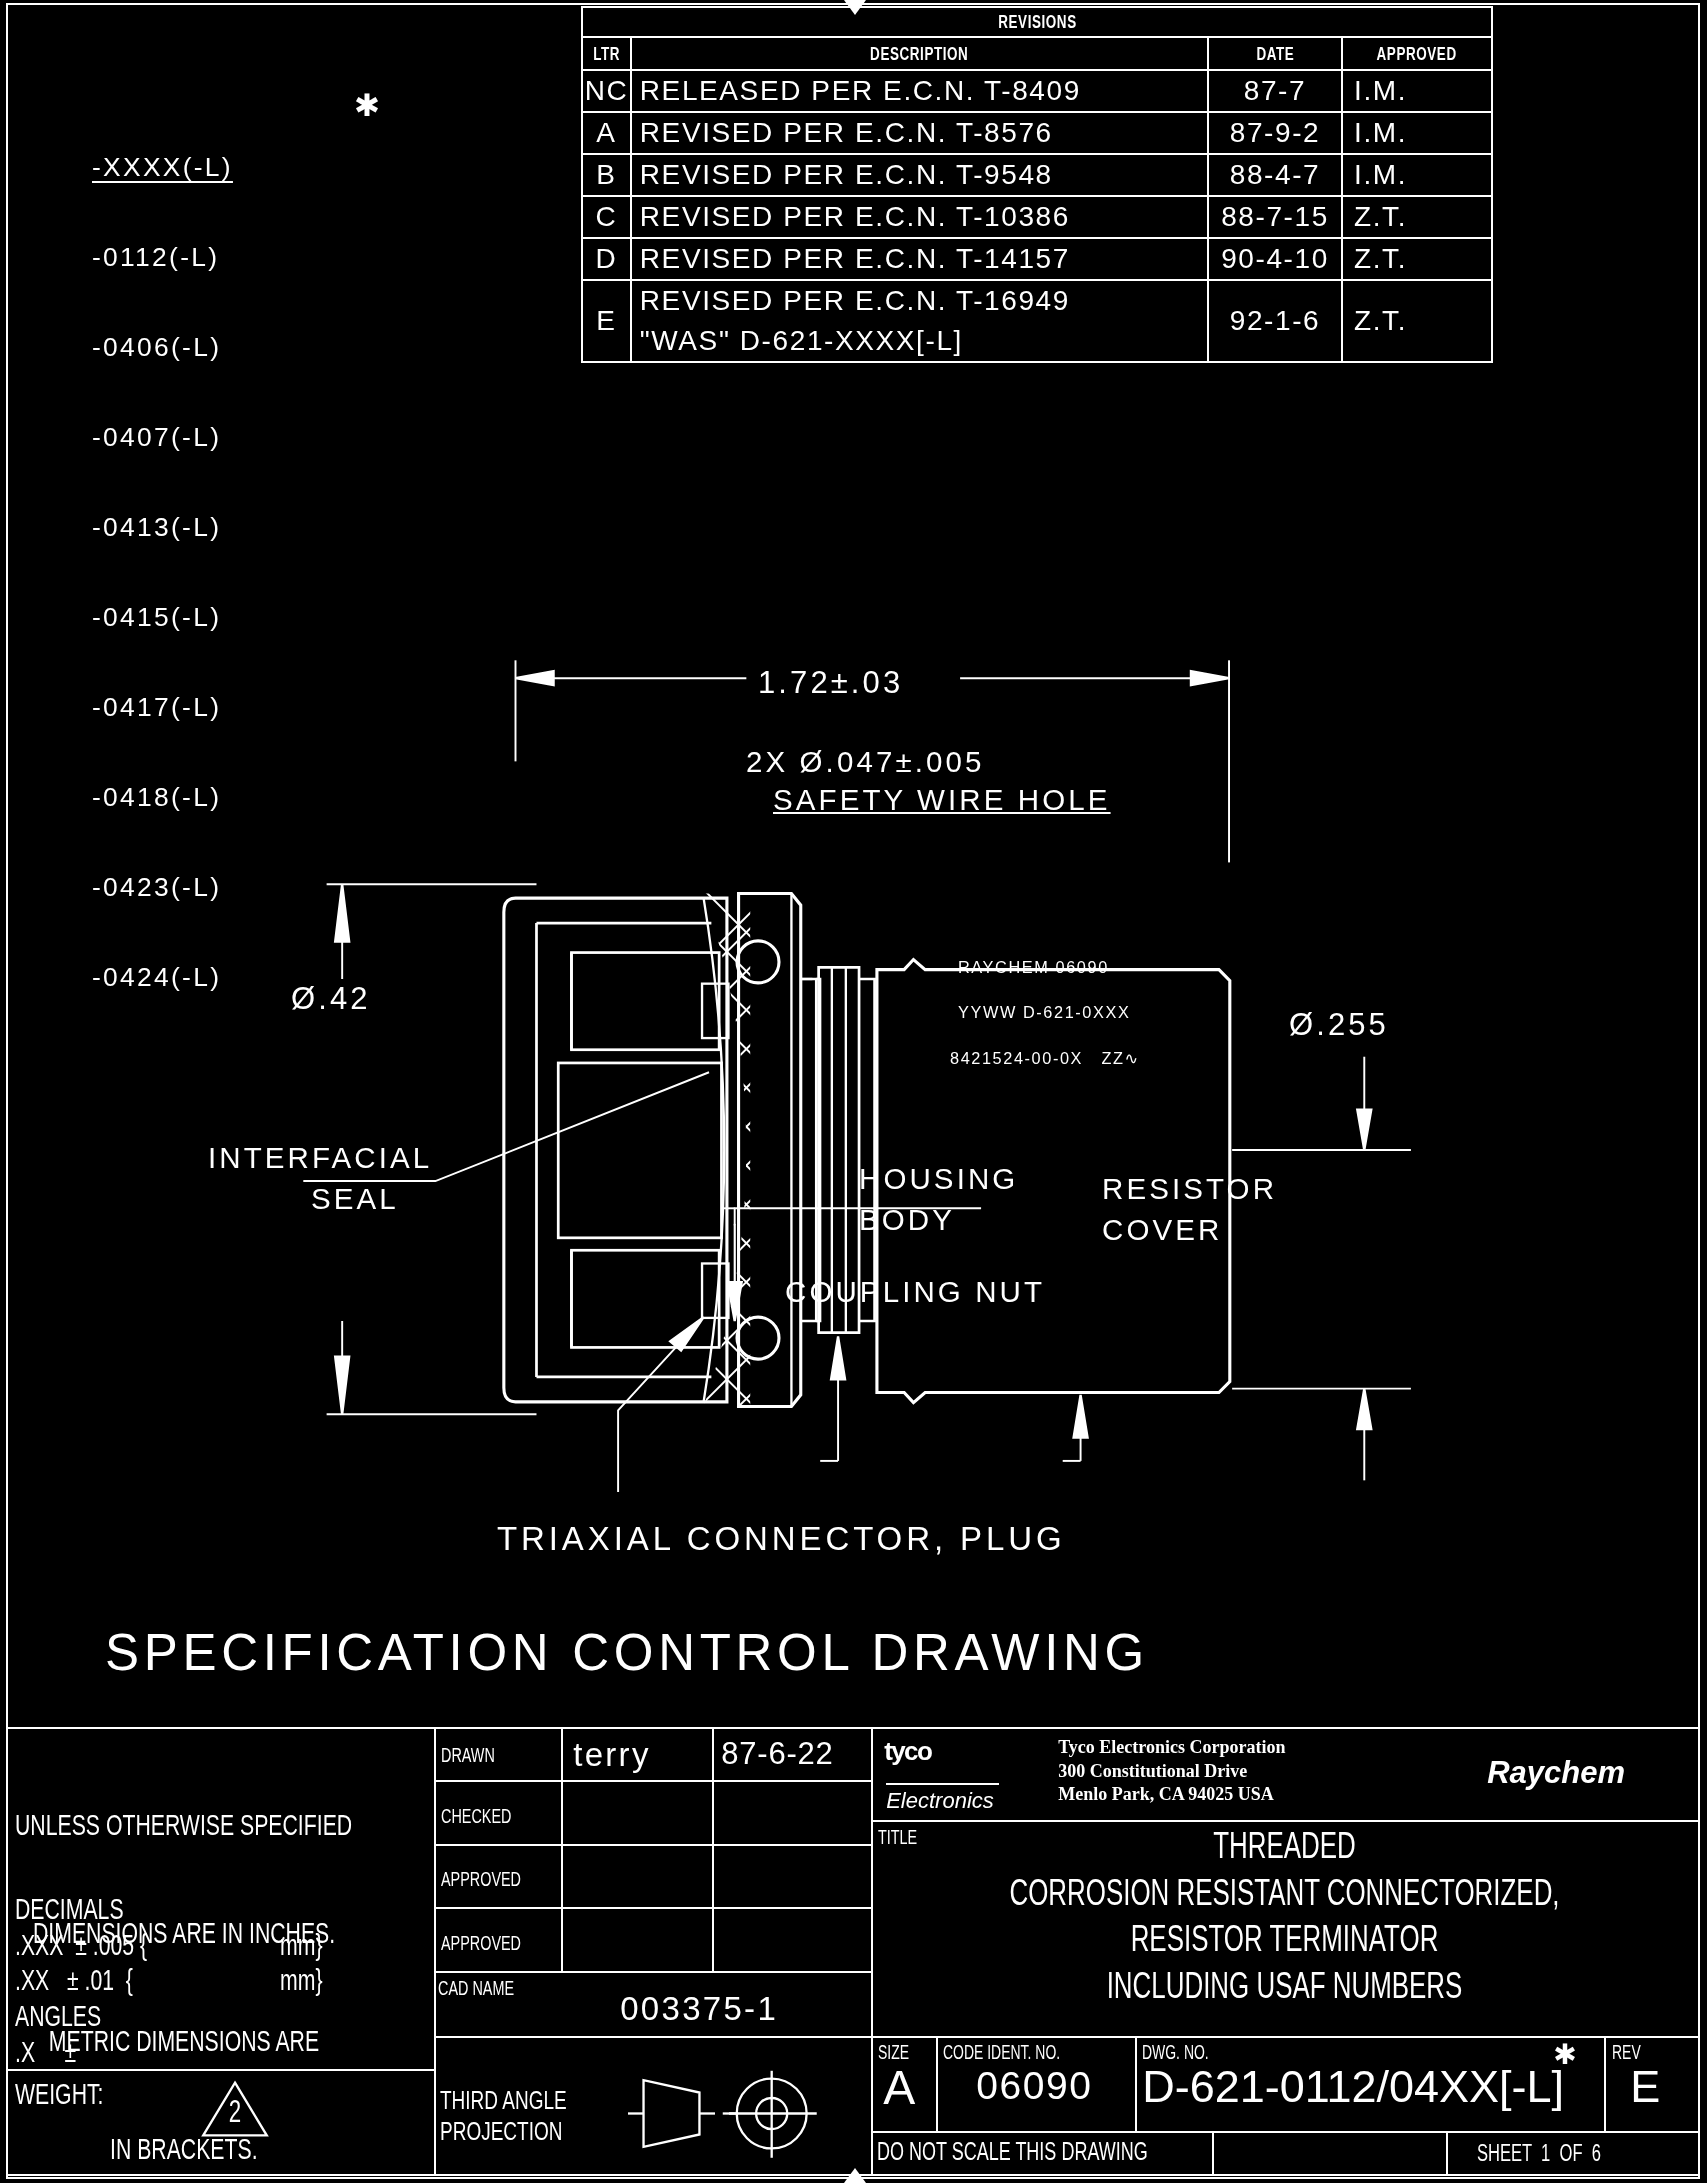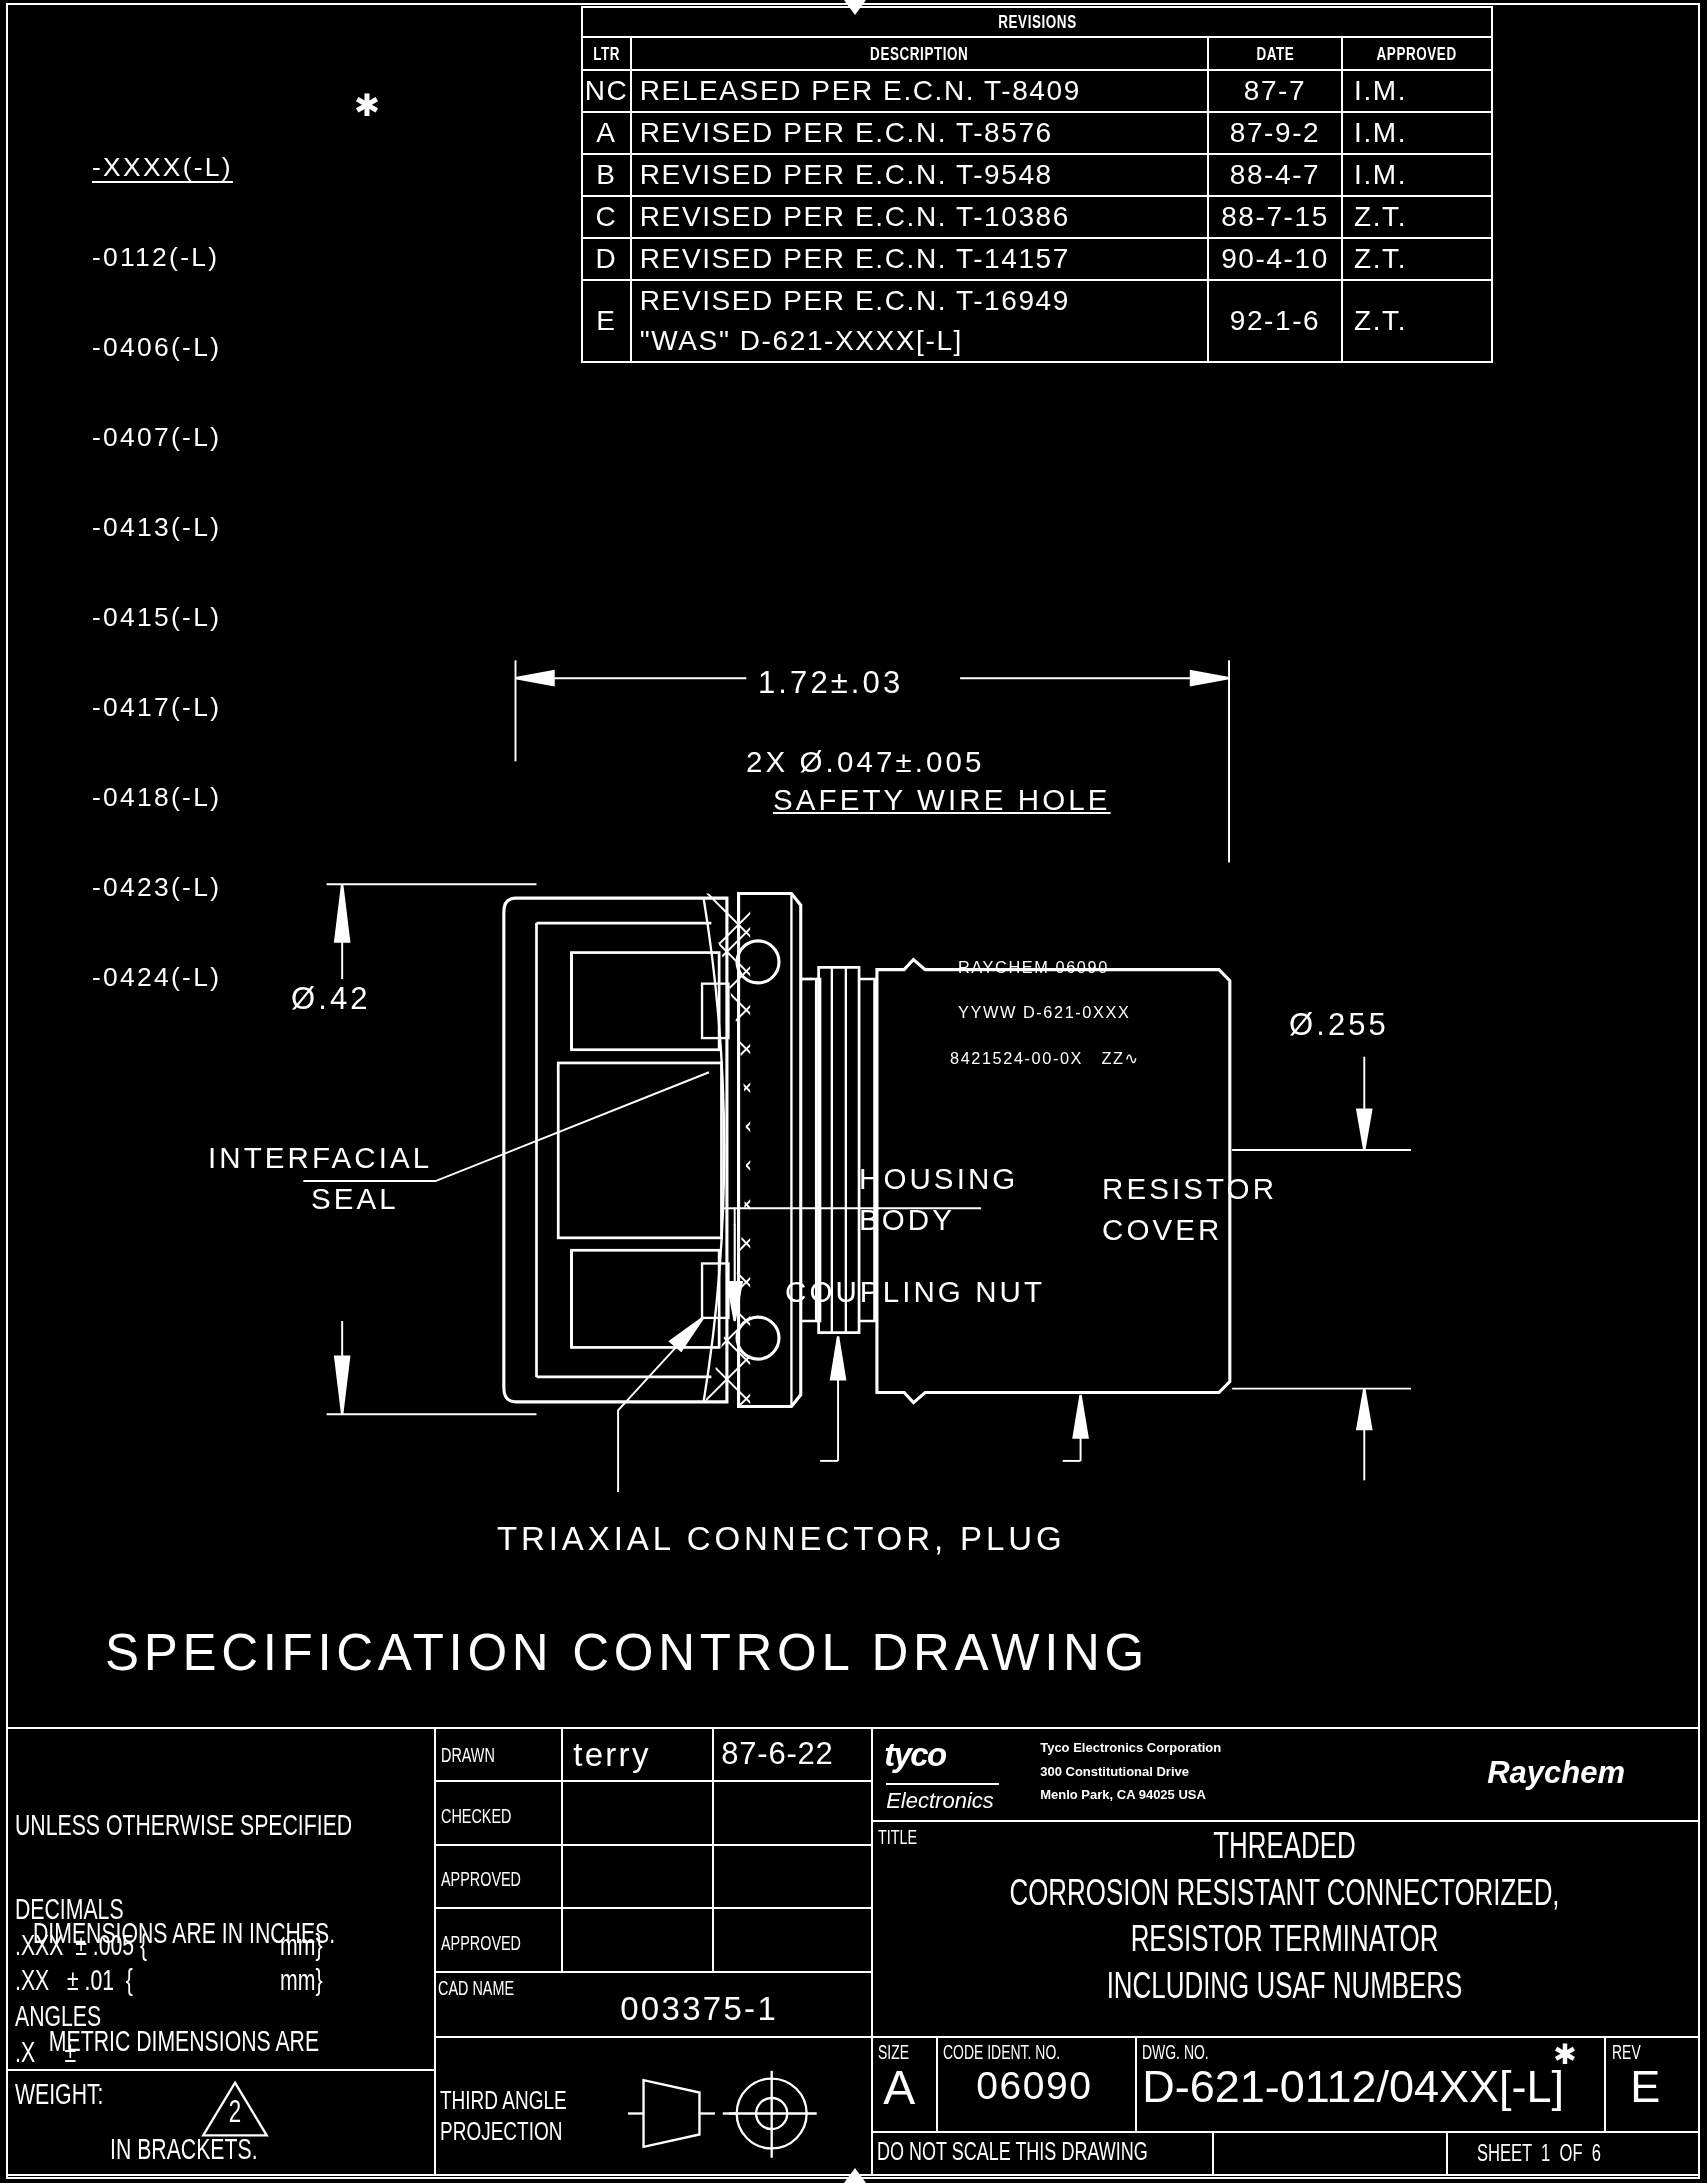--- a/index.html
+++ b/index.html
@@ -39,22 +39,22 @@
   .labeltext{font-size:29.5px;letter-spacing:3.1px;}
   .marktext{font-size:16.3px;letter-spacing:1.6px;}
 
   
   #triaxial{left:497px;top:1520px;font-size:33px;letter-spacing:3.9px;}
   #spectitle{left:105px;top:1623px;font-size:51px;letter-spacing:4.7px;font-weight:400;}
 
   
   #titleblock{left:6.2px;top:1727px;width:1694px;height:449px;}
 
-  .tyco{font-family:"Liberation Sans", sans-serif;font-style:italic;font-weight:bold;font-size:33px;letter-spacing:-1.6px;}
-  .addr{font-family:Liberation Sans, sans-serif;font-weight:bold;font-size:13px;line-height:23px;}
+  .tyco{font-family:"Liberation Sans", sans-serif;font-weight:bold;font-size:26px;letter-spacing:-1.6px;}
+  .addr{font-family:Liberation Serif, serif;font-weight:bold;font-size:18px;line-height:23px;margin-left:18px;}
   .raychem{font-family:"Liberation Sans", sans-serif;font-style:italic;font-weight:bold;font-size:31px;letter-spacing:0px;}
 </style>
 </head>
 <body>
 
 <div class="abs" style="left:6.2px;top:3.1px;width:1694px;height:2176px;border:2.3px solid #fff;box-sizing:border-box;"></div>
 
 <div class="abs" style="left:844px;top:0px;width:0;height:0;border-left:11px solid transparent;border-right:11px solid transparent;border-top:15.5px solid #fff;"></div>
 <div class="abs" style="left:844px;top:2168px;width:0;height:0;border-left:11px solid transparent;border-right:11px solid transparent;border-bottom:15.5px solid #fff;"></div>
 

